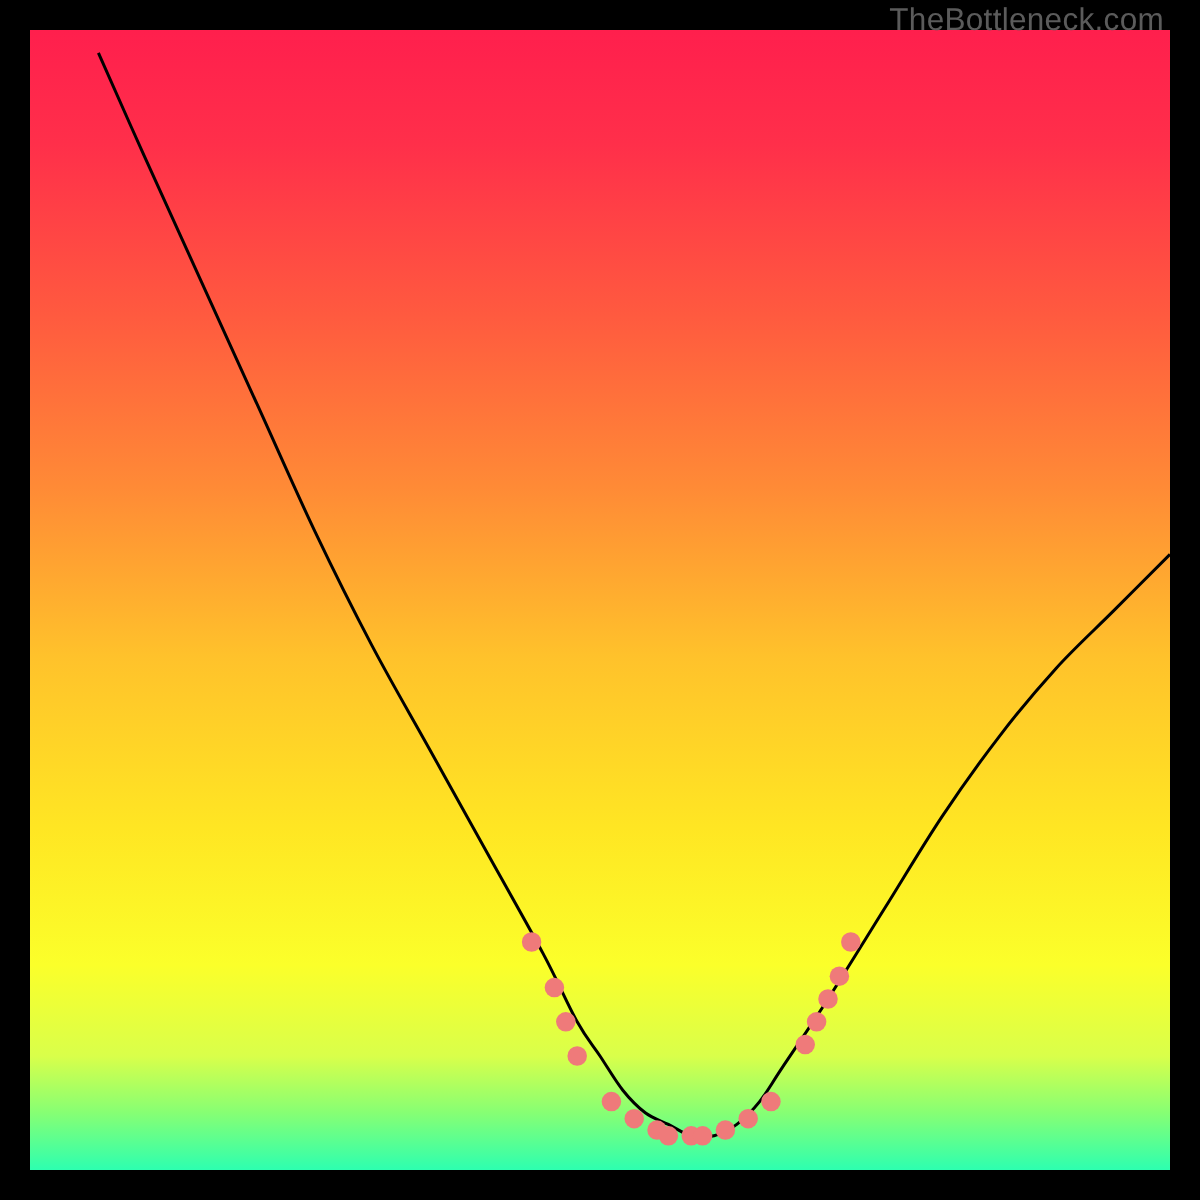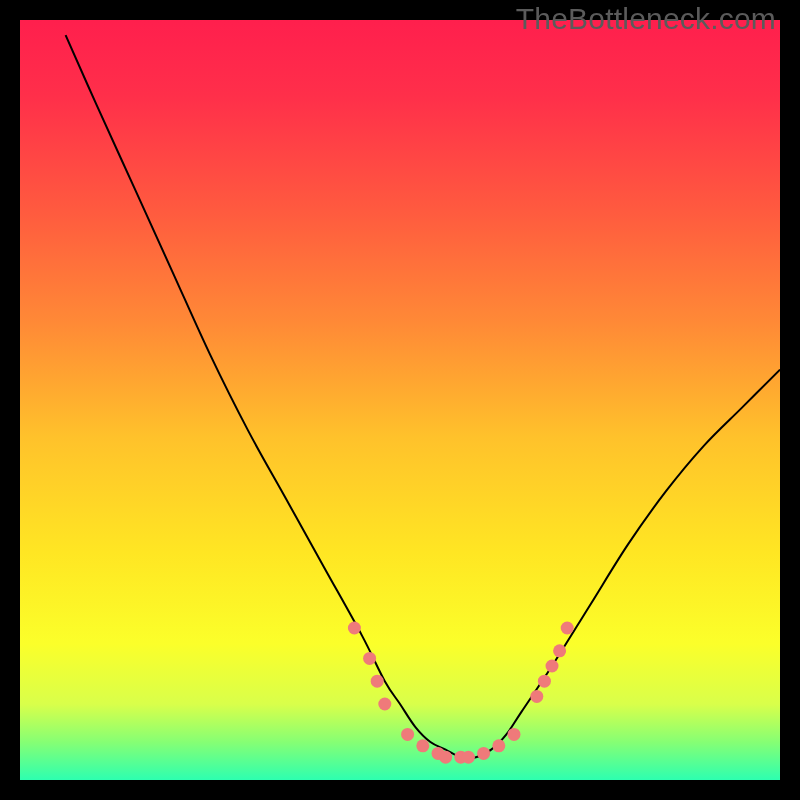--- a/index.html
+++ b/index.html
@@ -24,21 +24,21 @@
     left: 0;
     top: 0;
     width: 760px;
     height: 760px;
   }
   .watermark {
     position: absolute;
     top: 2px;
     right: 24px;
     color: #5b5b5b;
-    font-size: 30px;
+    font-size: 21px;
     font-weight: 500;
     letter-spacing: 0.2px;
   }
 </style>
 </head>
 <body>
 
 <div class="frame">
   <svg class="plot" viewBox="0 0 760 760" preserveAspectRatio="none">
     <defs>

